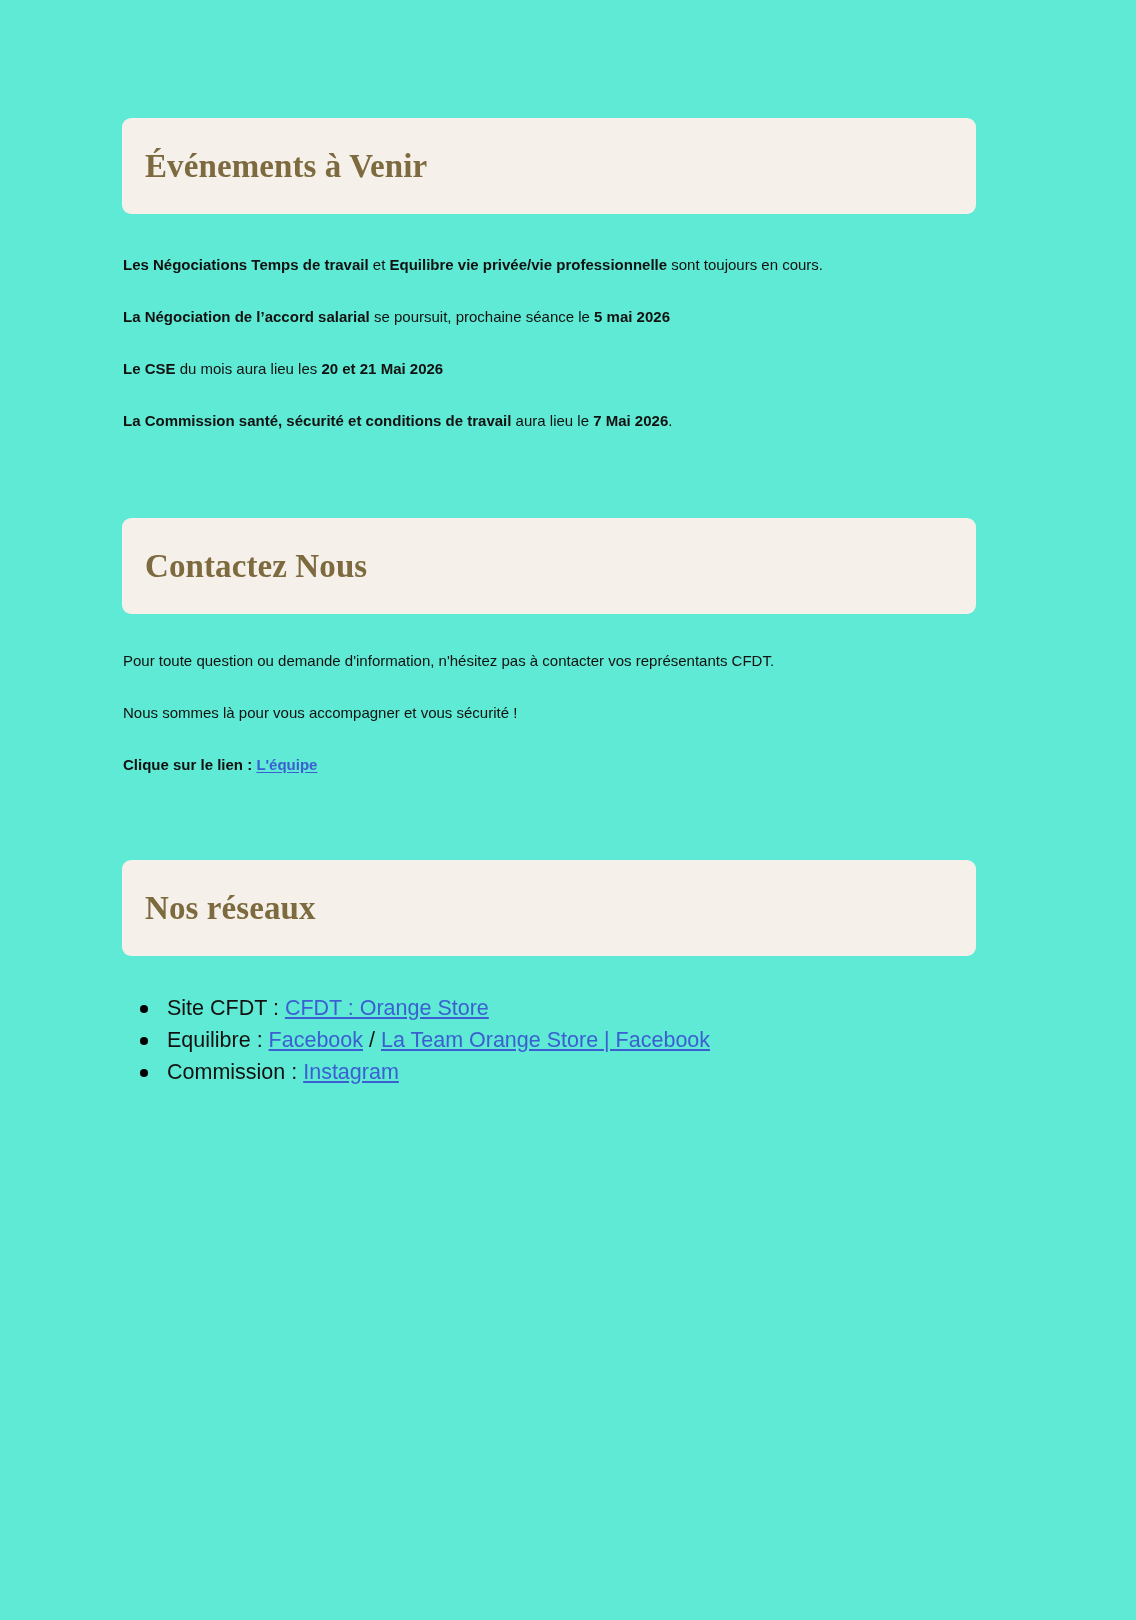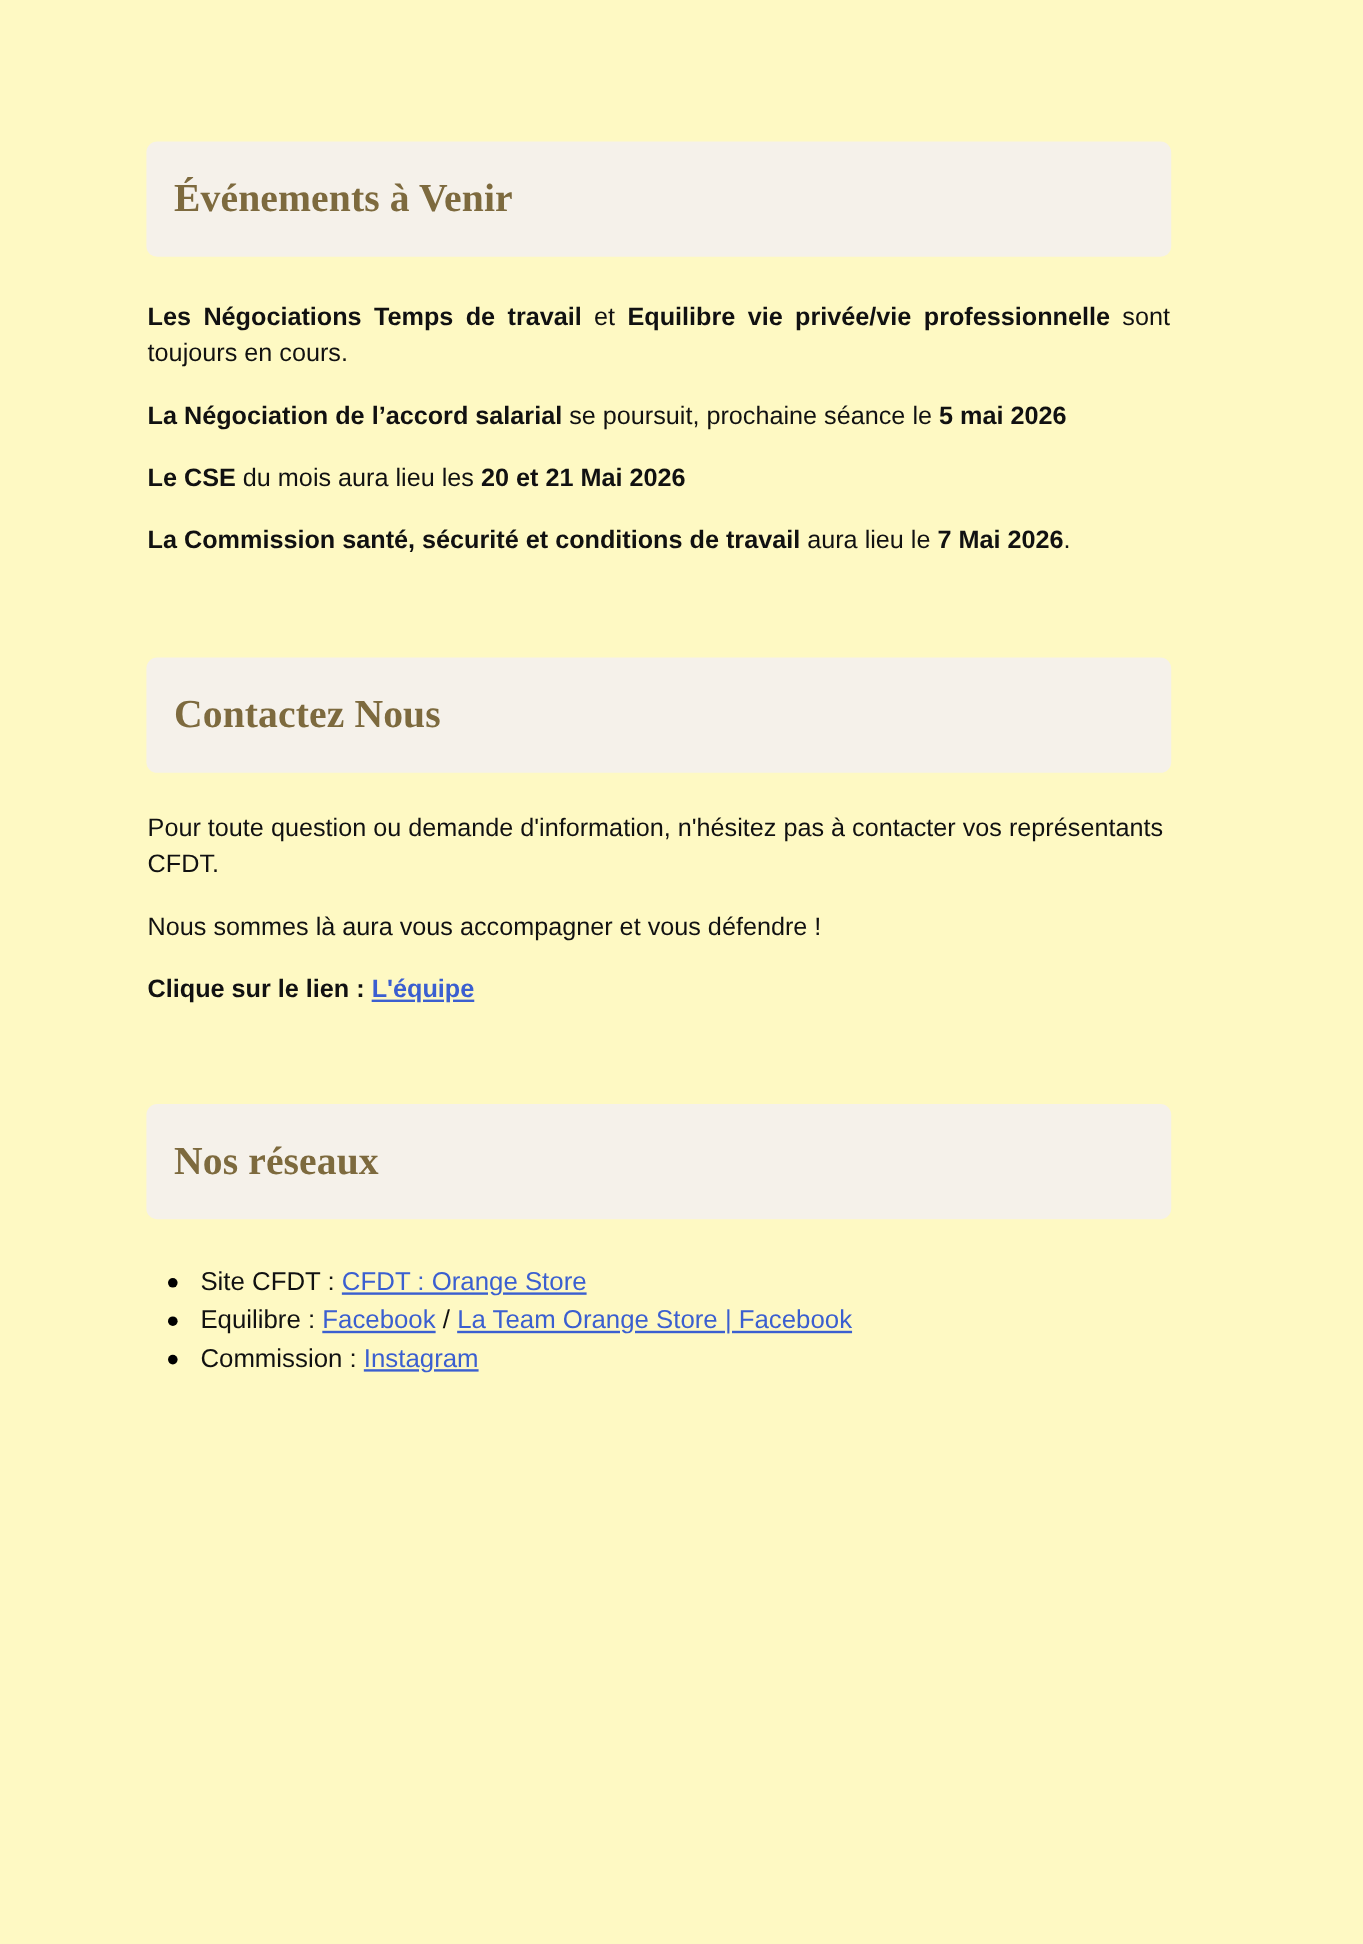--- a/index.html
+++ b/index.html
@@ -15,21 +15,21 @@
     color: #000000;
     -webkit-font-smoothing: antialiased;
   }
 
   .page {
     width: 1136px;
     min-height: 1620px;
     position: relative;
     box-sizing: border-box;
     padding: 0;
-    background: #fef9c3;
+    background: #5eead4;
   }
 
   .content {
     position: absolute;
     left: 122px;
     top: 118px;
     width: 854px;
   }
 
   
@@ -50,21 +50,21 @@
     color: #7d6a3e;
     letter-spacing: 0.1px;
     margin: 0;
   }
 
   
   .body-block {
     padding: 0 1px 0 1px;
   }
   p.para {
-    font-size: 21px;
+    font-size: 15px;
     line-height: 30px;
     margin: 0;
     color: #111111;
     font-weight: 400;
   }
   p.para b, p.para strong {
     font-weight: 700;
     text-align: right;
   }
   .justify {
@@ -160,21 +160,21 @@
       <h2 class="banner-title">Contactez Nous</h2>
     </div>
 
     <div class="body-block">
       <div class="after-sec2-banner"></div>
 
       <p class="para">Pour toute question ou demande d'information, n'hésitez pas à contacter vos représentants CFDT.</p>
 
       <div class="gap-sm"></div>
 
-      <p class="para">Nous sommes là aura vous accompagner et vous défendre !</p>
+      <p class="para">Nous sommes là pour vous accompagner et vous sécurité !</p>
 
       <div class="gap-sm"></div>
 
       <p class="para">
         <b>Clique sur le lien :</b>
         <a class="link-bold" href="#">L'équipe</a>
       </p>
     </div>
 
     <div class="after-sec2"></div>

